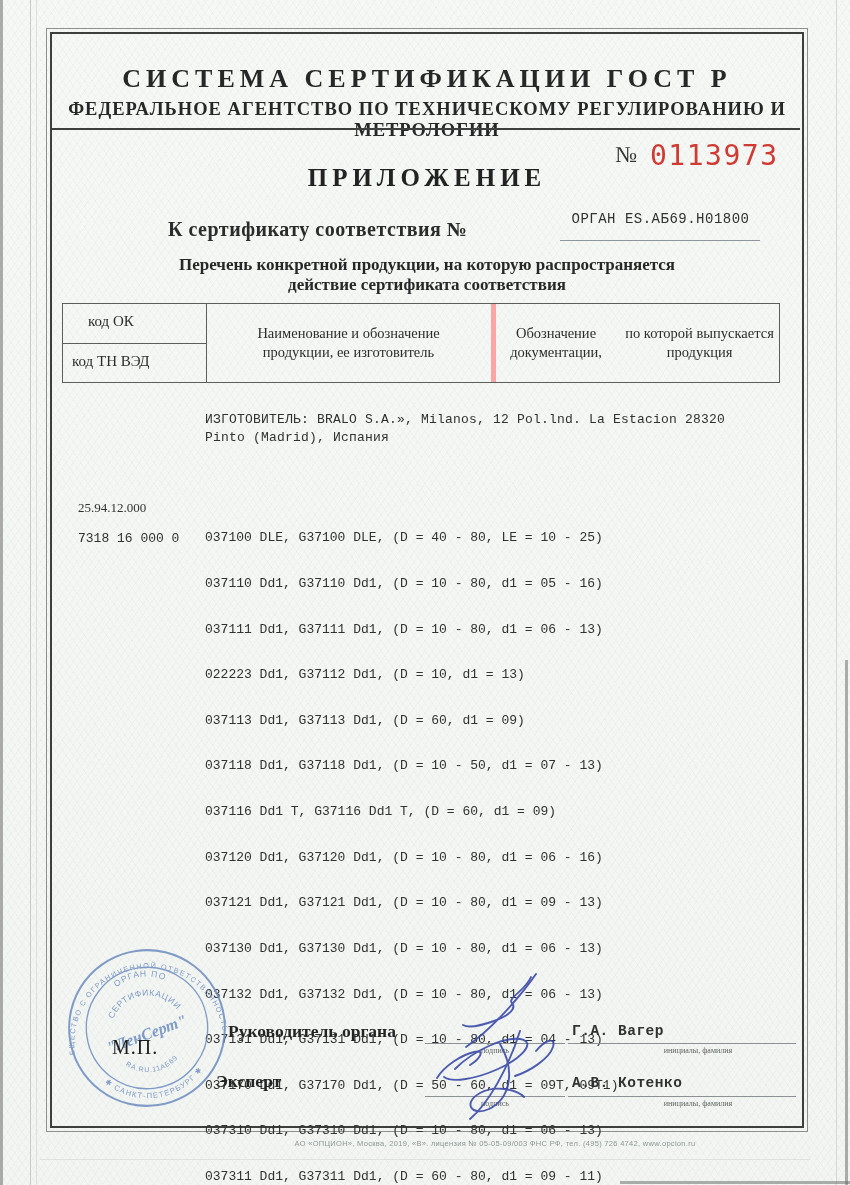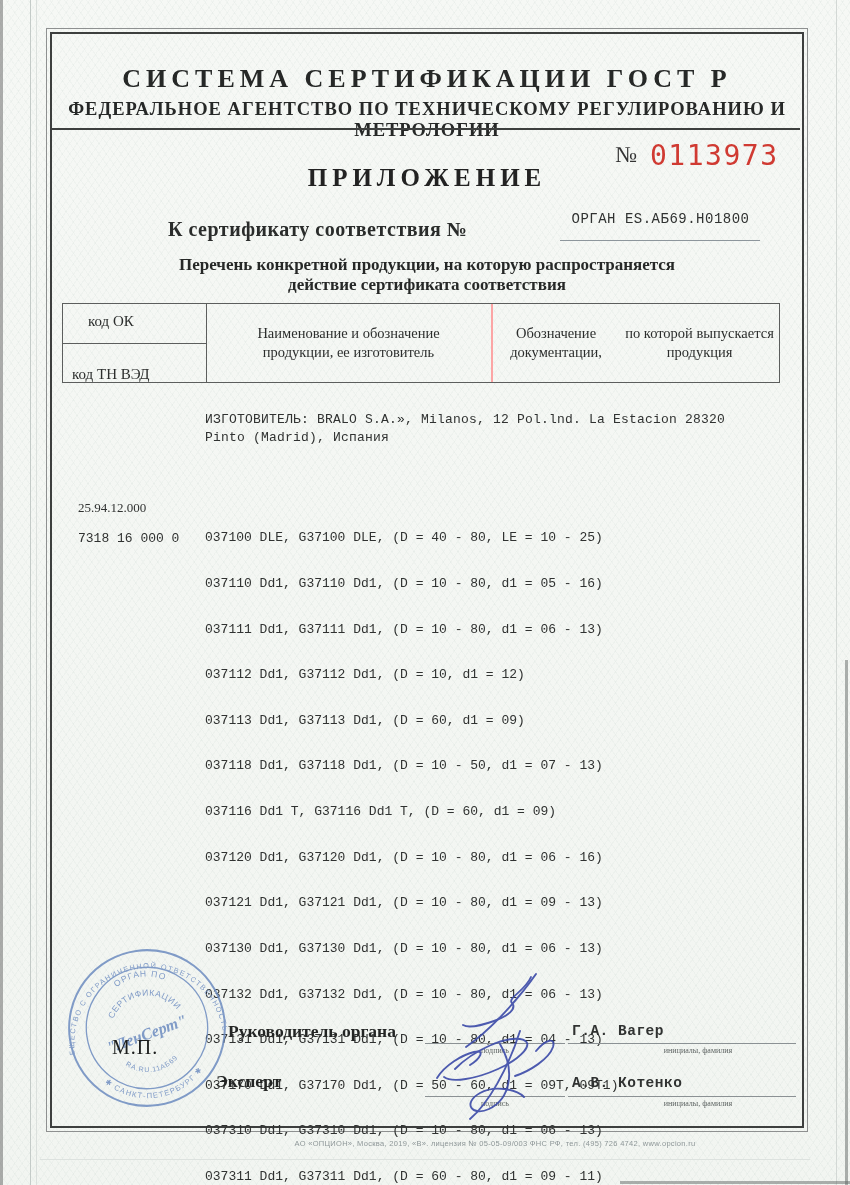--- a/index.html
+++ b/index.html
@@ -40,22 +40,22 @@
               font-family:"Liberation Mono","DejaVu Sans Mono",monospace;font-size:14px;
               letter-spacing:.5px;color:#3a3c3b;}
   .cert-line{left:560px;top:240px;width:200px;height:1px;background:#8d969c;}
   .subtitle1{left:52px;top:255px;width:750px;text-align:center;font-size:17px;font-weight:bold;color:#262827;}
   .subtitle2{left:52px;top:275px;width:750px;text-align:center;font-size:17px;font-weight:bold;color:#262827;}
   
   .tbl{left:62px;top:303px;width:716px;height:78px;border:1px solid #5c5e5d;}
   .tbl .c1{position:absolute;left:0;top:0;width:143px;height:78px;border-right:1px solid #5c5e5d;}
   .tbl .c1 .div{position:absolute;left:0;top:39px;width:143px;height:1px;background:#5c5e5d;}
   .tbl .c1 .t1{position:absolute;left:9px;top:9px;font-size:15px;color:#2c2e2d;margin-left:16px;}
-  .tbl .c1 .t2{position:absolute;left:9px;top:49px;font-size:15px;color:#2c2e2d;margin-top:13px;}
-  .tbl .c2{position:absolute;left:143px;top:0;width:285px;height:78px;border-right:2px solid #fca5a5;
+  .tbl .c1 .t2{position:absolute;left:9px;top:49px;font-size:15px;color:#2c2e2d;}
+  .tbl .c2{position:absolute;left:143px;top:0;width:285px;height:78px;border-right:5px solid #fca5a5;
            display:flex;flex-direction:column;justify-content:center;align-items:center;}
   .tbl .c3{position:absolute;left:429px;top:0;width:287px;height:78px;
            display:flex;flex-direction:row;justify-content:center;align-items:center;}
   .tbl .hline{font-size:14.5px;line-height:19px;color:#2c2e2d;text-align:center;}
   
   .mono{font-family:"Liberation Mono","DejaVu Sans Mono",monospace;color:#303231;}
   .mfr1{left:205px;top:412px;font-size:13px;letter-spacing:.2px;}
   .mfr2{left:205px;top:430px;font-size:13px;letter-spacing:.2px;}
   .code-ok{left:78px;top:500px;font-size:13px;font-family:Liberation Serif, serif;}
   .code-tnved{left:78px;top:531px;font-size:13px;}
@@ -131,21 +131,21 @@
 <div class="abs mono mfr1">ИЗГОТОВИТЕЛЬ: BRALO S.A.», Milanos, 12 Pol.lnd. La Estacion 28320</div>
 <div class="abs mono mfr2">Pinto (Madrid), Испания</div>
 
 <div class="abs mono code-ok">25.94.12.000</div>
 <div class="abs mono code-tnved">7318 16 000 0</div>
 
 <div class="abs mono plist">
   <div>037100 DLE, G37100 DLE, (D = 40 - 80, LE = 10 - 25)</div>
   <div>037110 Dd1, G37110 Dd1, (D = 10 - 80, d1 = 05 - 16)</div>
   <div>037111 Dd1, G37111 Dd1, (D = 10 - 80, d1 = 06 - 13)</div>
-  <div>037112 Dd1, G37112 Dd1, (D = 10, d1 = 12)</div>
+  <div>022223 Dd1, G37112 Dd1, (D = 10, d1 = 13)</div>
   <div>037113 Dd1, G37113 Dd1, (D = 60, d1 = 09)</div>
   <div>037118 Dd1, G37118 Dd1, (D = 10 - 50, d1 = 07 - 13)</div>
   <div>037116 Dd1 T, G37116 Dd1 T, (D = 60, d1 = 09)</div>
   <div>037120 Dd1, G37120 Dd1, (D = 10 - 80, d1 = 06 - 16)</div>
   <div>037121 Dd1, G37121 Dd1, (D = 10 - 80, d1 = 09 - 13)</div>
   <div>037130 Dd1, G37130 Dd1, (D = 10 - 80, d1 = 06 - 13)</div>
   <div>037132 Dd1, G37132 Dd1, (D = 10 - 80, d1 = 06 - 13)</div>
   <div>037131 Dd1, G37131 Dd1, (D = 10 - 80, d1 = 04 - 13)</div>
   <div>037170 Dd1, G37170 Dd1, (D = 50 - 60, d1 = 09T, 09T1)</div>
   <div>037310 Dd1, G37310 Dd1, (D = 10 - 80, d1 = 06 - 13)</div>

